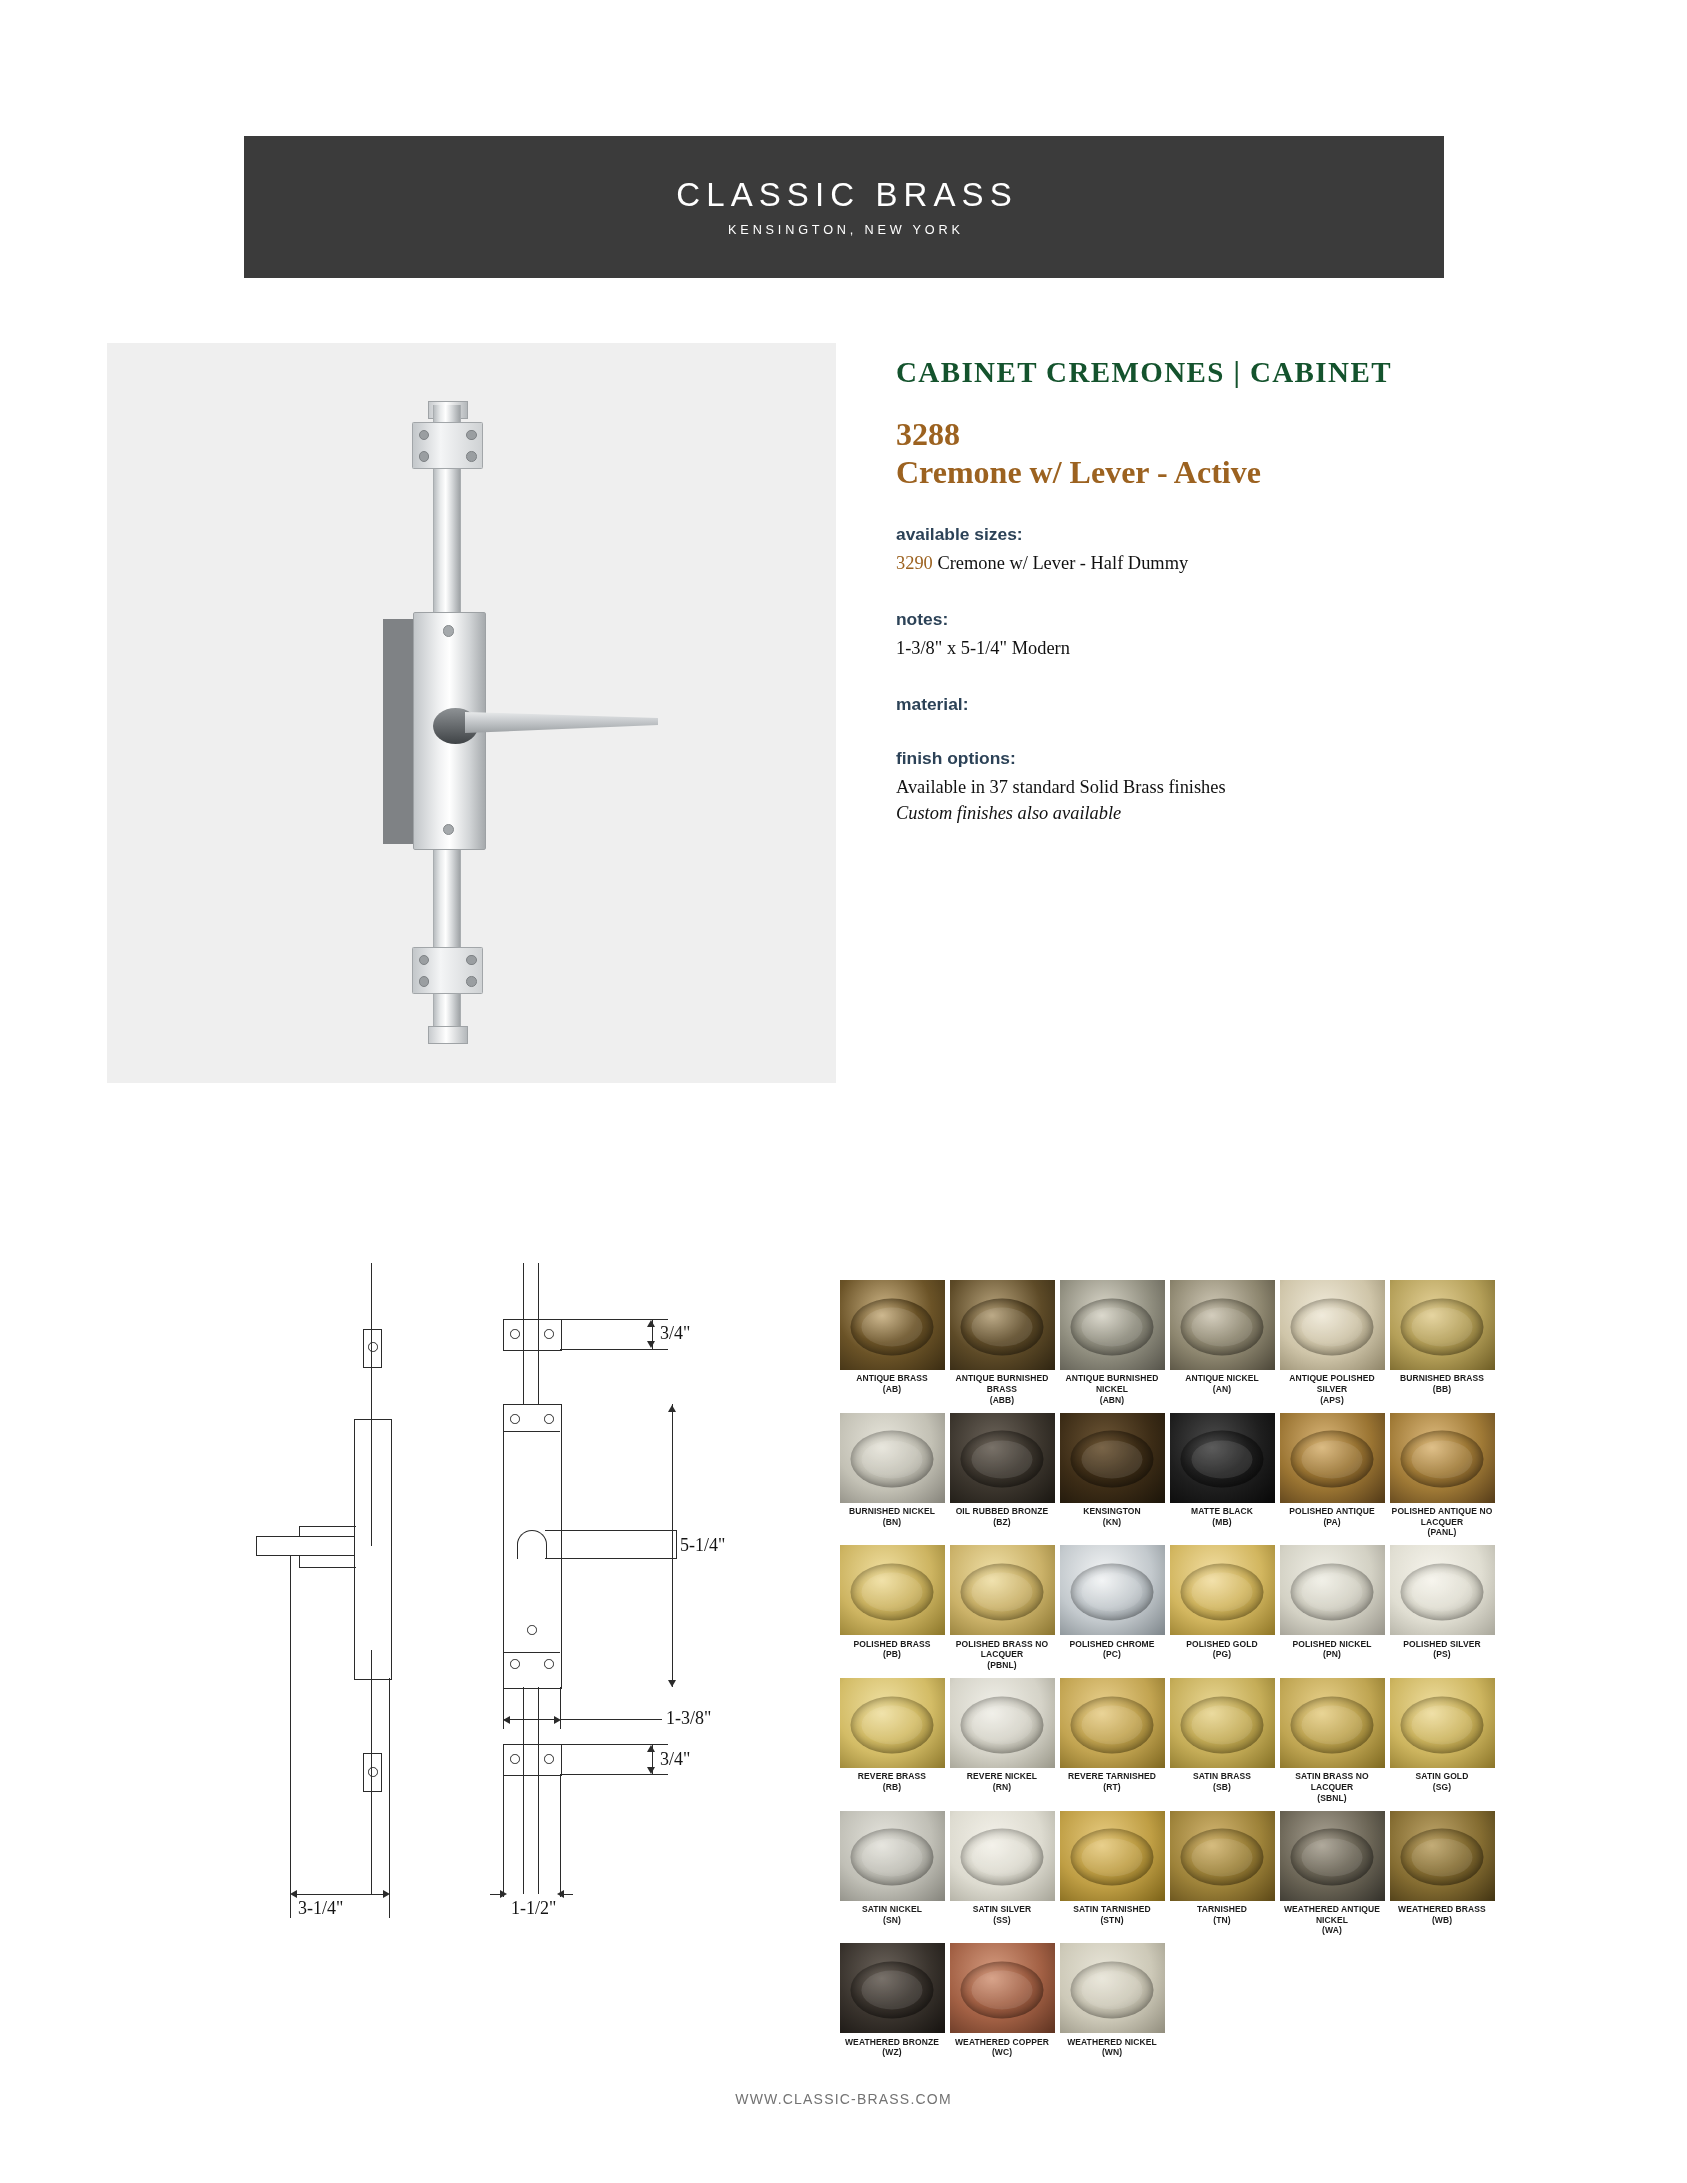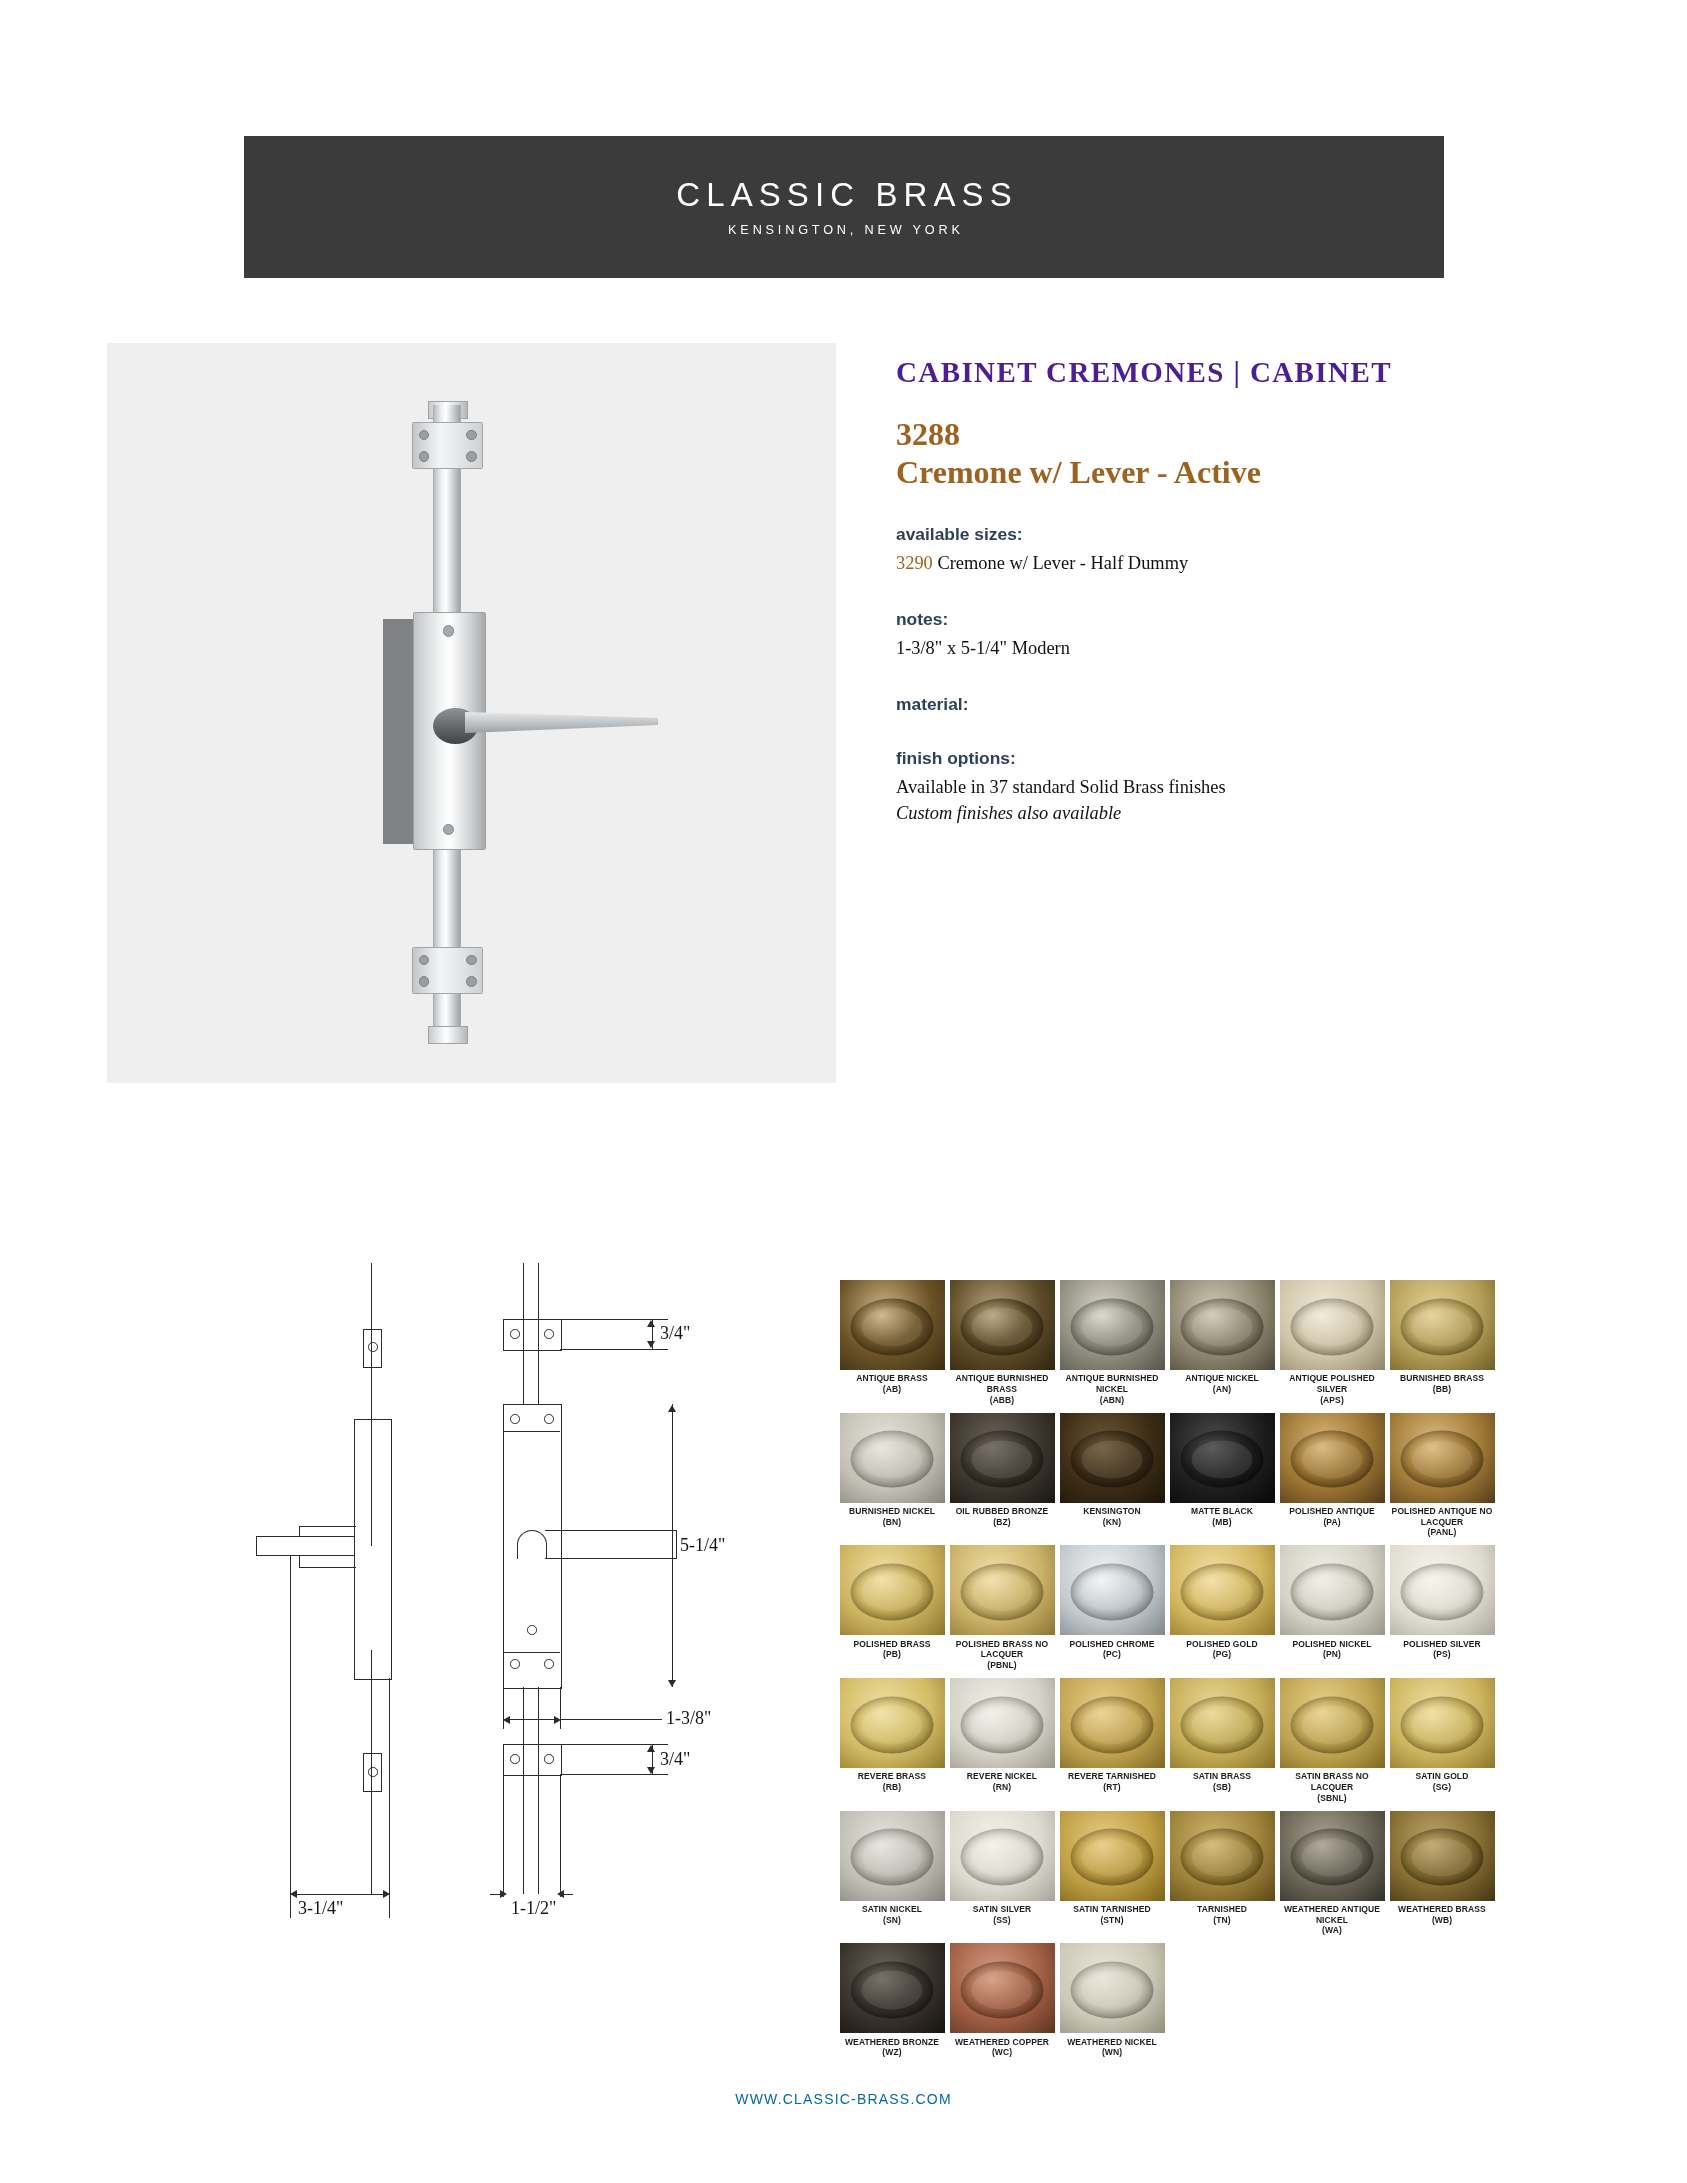--- a/index.html
+++ b/index.html
@@ -167,21 +167,21 @@
     position: absolute;
     left: 896px;
     top: 353px;
     width: 613px;
   }
   .cat-title {
     font-family: "Liberation Serif", serif;
     font-weight: bold;
     font-size: 29px;
     letter-spacing: 1.4px;
-    color: #4c1d95;
+    color: #14532d;
     line-height: 1.32;
   }
   .prod-number {
     font-family: "Liberation Serif", serif;
     font-weight: bold;
     font-size: 32px;
     color: #9c6220;
     margin-top: 24.5px;
     line-height: 1.18;
   }
@@ -330,21 +330,21 @@
   
   .footer {
     position: absolute;
     left: 0;
     top: 2091px;
     width: 1687px;
     text-align: center;
     font-family: "Liberation Sans", sans-serif;
     font-size: 14px;
     letter-spacing: 1.2px;
-    color: #0369a1;
+    color: #737373;
   }
 </style>
 </head>
 <body>
 
 <div class="page">
 
   <div class="banner">
     <div class="banner-title">CLASSIC BRASS</div>
     <div class="banner-sub">KENSINGTON, NEW YORK</div>

